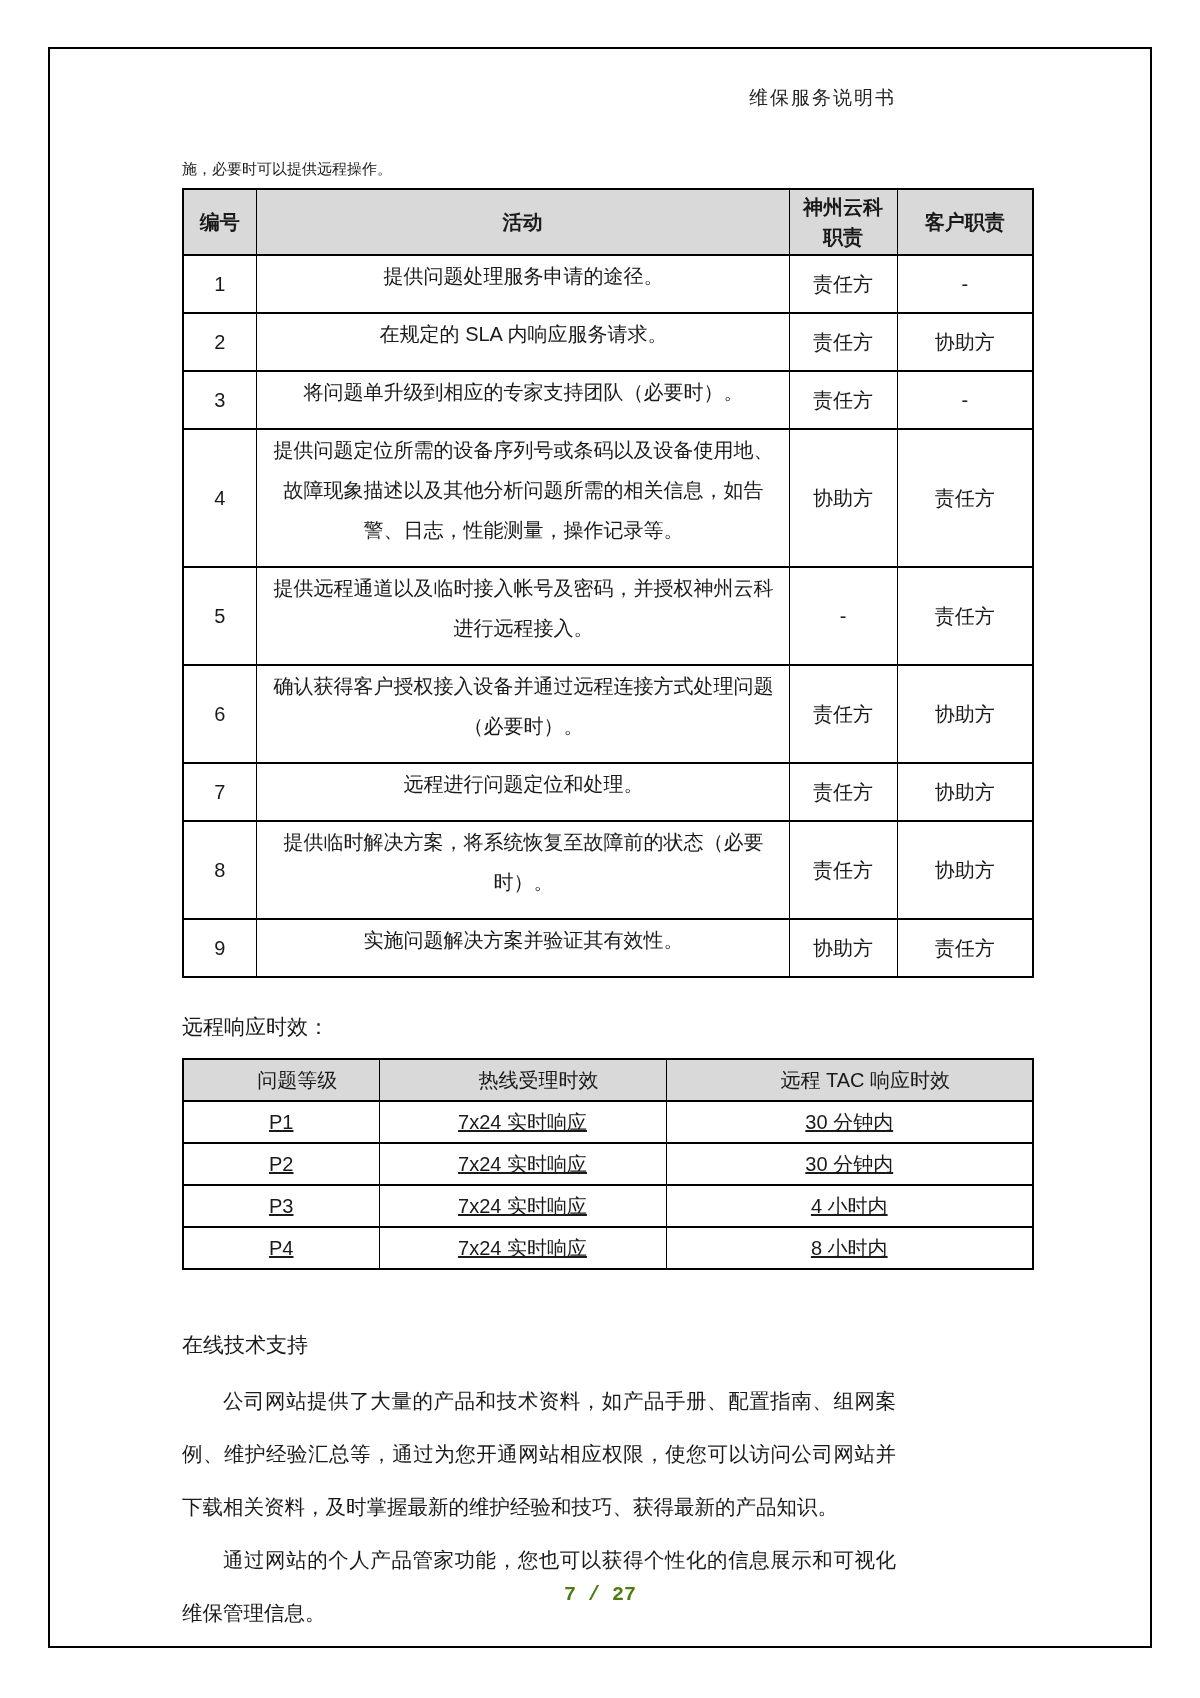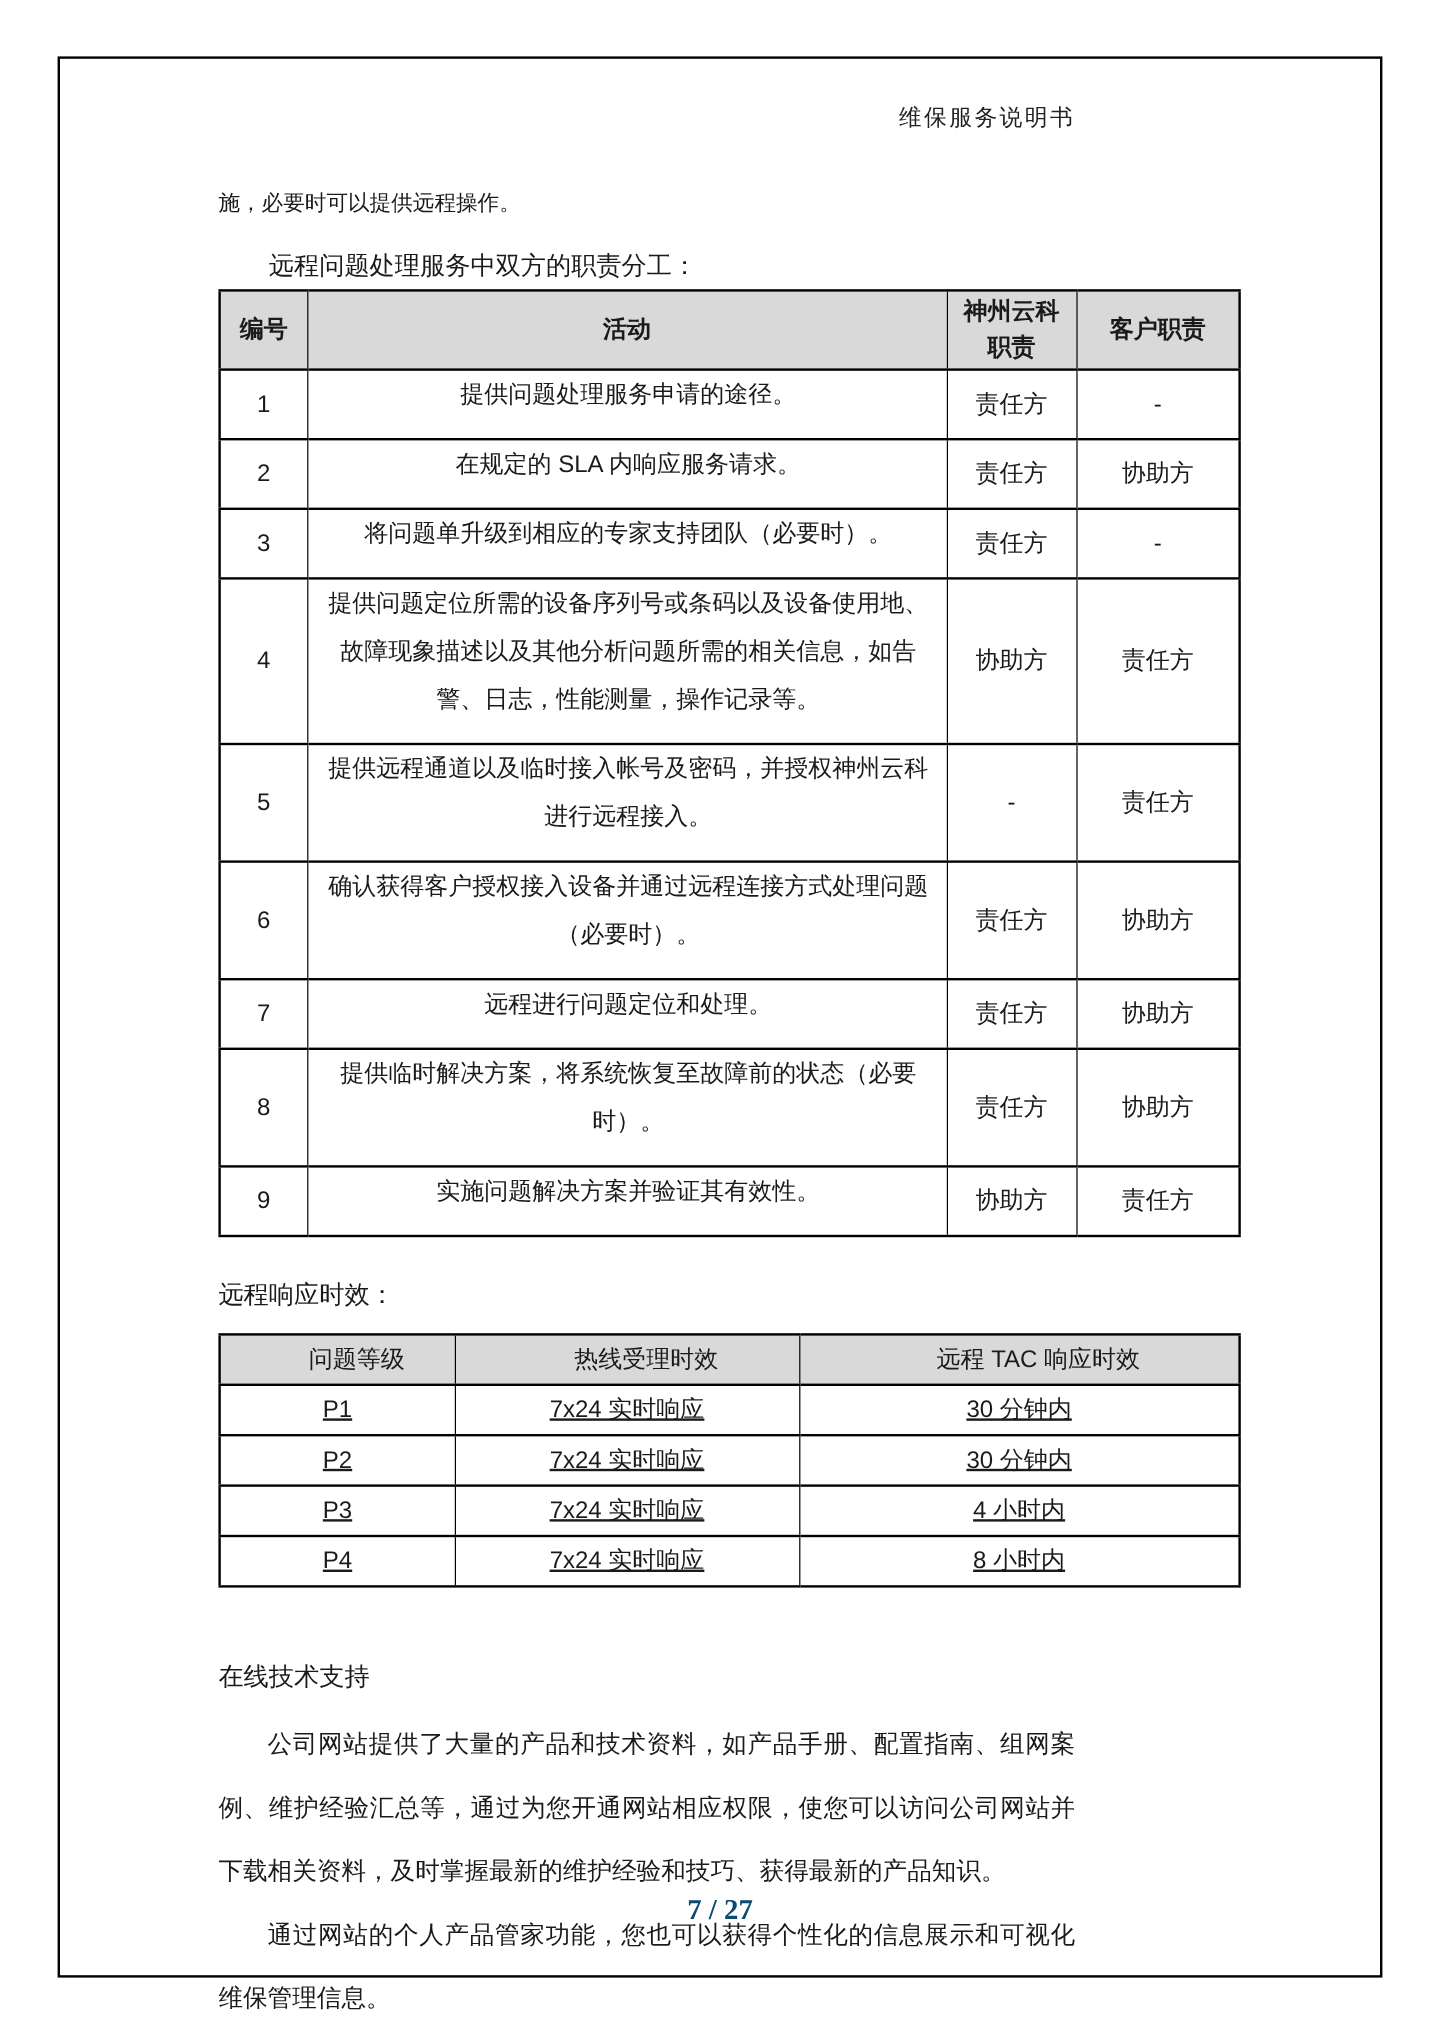--- a/index.html
+++ b/index.html
@@ -22,21 +22,21 @@
   }
   .doc-header {
     margin-top:36px;
     text-align:right;
     font-family:"Liberation Serif", serif;
     font-size:19px; letter-spacing:2px;
     color:#222;
   }
   .cont-line {
     margin-top:44px;
-    font-size:18px; line-height:28px;
+    font-size:15px; line-height:28px;
   }
   .intro-line {
     margin-top:25px;
     text-indent:2em;
     font-size:21px; line-height:28px;
   }
   table { border-collapse:collapse; width:850px; table-layout:fixed; }
   table.resp { margin-top:5px;border-radius:27px; }
   table, th, td { border:1.5px solid #000; }
   table { border-width:2px; }
@@ -70,35 +70,34 @@
   .para {
     margin:0; margin-top:14px;
     font-size:20.5px; line-height:53px;
     text-align:justify; text-indent:2em;
     word-break:break-all;
   }
   .para.second { margin-top:0; }
   .page-footer {
     position:absolute; left:0; bottom:40px; width:100%;
     text-align:center;
-    font-family:Liberation Serif, serif;
-    font-weight:bold; font-size:24px; color:#0c4a6e;
+    font-family:Liberation Mono, monospace;
+    font-weight:bold; font-size:20px; color:#4d7c0f;
   }
 </style>
 </head>
 <body>
 
 <div class="page-frame">
   <div class="content">
 
     <div class="doc-header">维保服务说明书</div>
 
     <div class="cont-line">施，必要时可以提供远程操作。</div>
 
-    <div class="intro-line">远程问题处理服务中双方的职责分工：</div>
 
     <table class="resp">
       <colgroup>
         <col style="width:73px">
           <col style="width:533px">
           <col style="width:108px">
           <col style="width:136px">
       </colgroup>
       <tbody>
           <tr>

